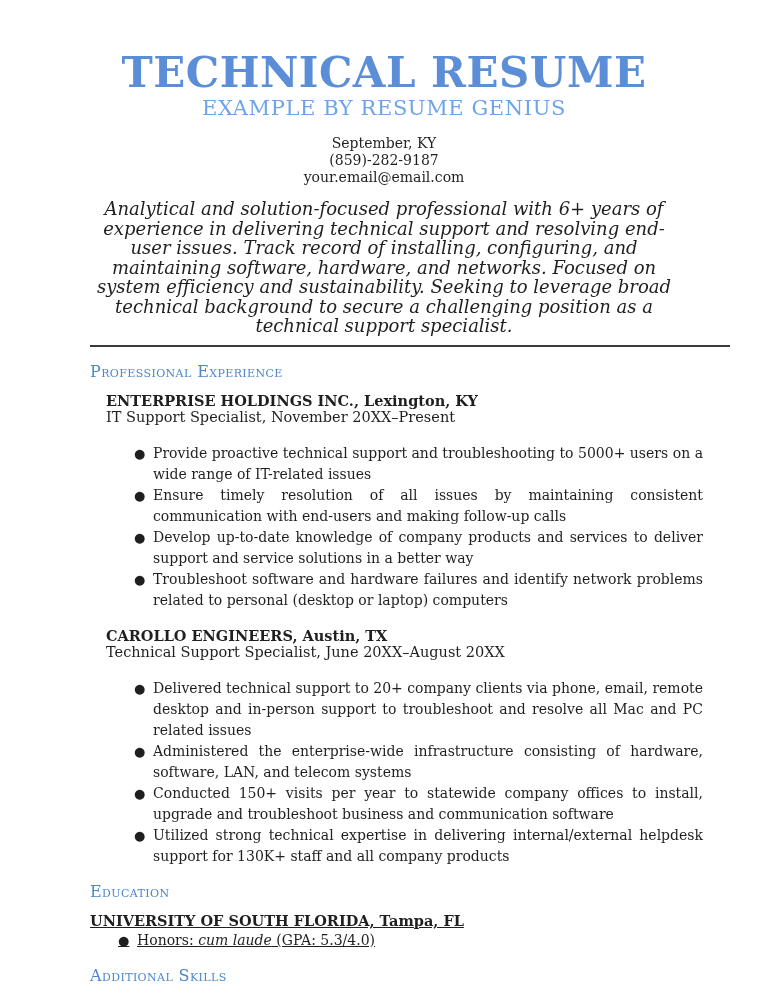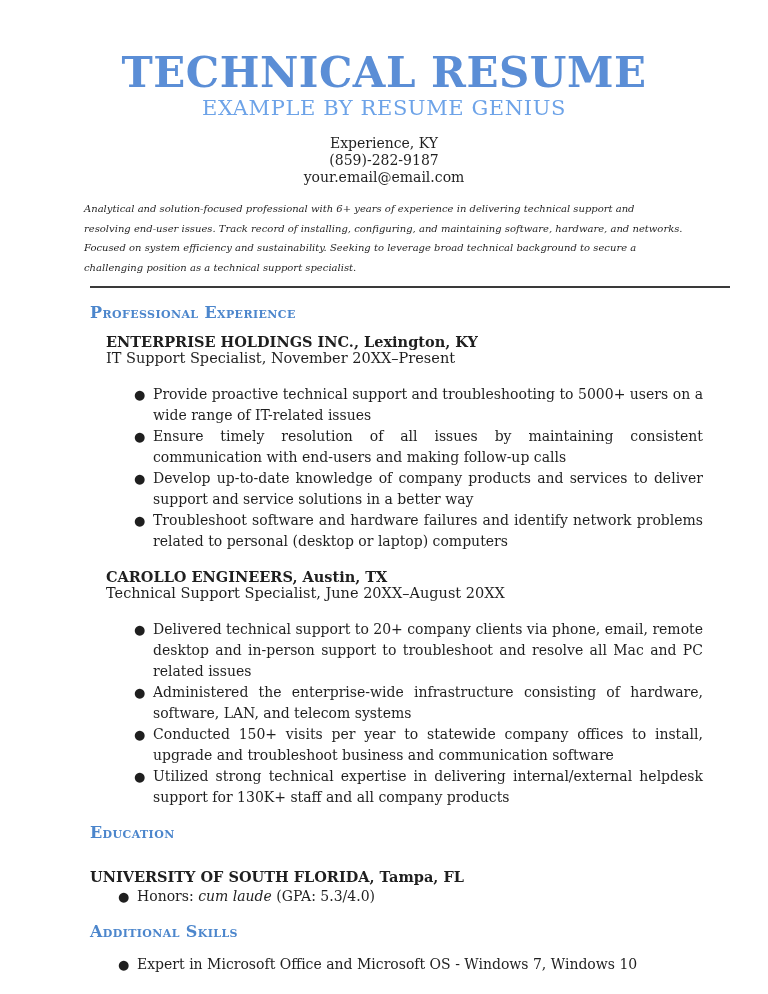--- a/index.html
+++ b/index.html
@@ -21,62 +21,62 @@
   .doc-title{
     font-size:42px; line-height:1.1; font-weight:bold;
     color:var(--title-blue,#5b8ed6); letter-spacing:0.5px;
   }
   .doc-subtitle{
     margin-top:0; font-size:21px; font-weight:normal;
     color:var(--subtitle-blue,#6da3e8); letter-spacing:0.6px;
   }
   .contact{ margin-top:15px; font-size:14px; line-height:17px; color:var(--text-black); }
   .summary{
-    margin:13px auto 0; width:600px; font-size:10px; font-style:italic;
-    line-height:19.5px; text-align:left; color:var(--text-black);
+    margin:13px auto 0; width:600px; font-size:18px; font-style:italic;
+    line-height:19.5px; text-align:center; color:var(--text-black);
   }
   .content{ margin-left:90px; width:640px; }
   .divider{
     border:none; border-top:2px solid var(--rule-gray,#3a3a3a);
     margin-top:9px; width:100%;
   }
   .section-heading{
-    margin-top:15px; font-size:16px; font-weight:bold;
+    margin-top:15px; font-size:16px; font-weight:normal;
     font-variant:small-caps; letter-spacing:0.4px;
     color:var(--heading-blue,#4c86cc);
   }
   .job{ margin-top:11px;margin-left:16px; }
   .job + .job{ margin-top:16px; }
   .company{ font-size:14.5px; font-weight:bold; line-height:17px; }
   .role{ font-size:14.5px; line-height:17px; }
   .degree{ font-size:14.5px; line-height:18px; font-style:italic; }
   ul.bullets{ list-style:none; margin-top:17px; padding-left:28px; padding-right:27px; }
   ul.bullets.tight{ margin-top:1px; padding-right:0; }
   ul.bullets li{
     display:flex; font-size:14px; line-height:21px; text-align:justify;
   }
   ul.bullets.tight li{ text-align:left; }
   ul.bullets .marker{
     flex:0 0 19px; font-size:13px; line-height:21px; text-align:left;
   }
   ul.bullets .btext{ flex:1; }
   .italic{ font-style:italic; }
-  .edu-block{ margin-top:26px; }
+  .edu-block{ margin-top:11px;text-decoration:underline; }
   .skills .bullets{ margin-top:13px; }
 </style>
 </head>
 <body>
 
 <div class="page">
 
   <div class="header">
     <div class="doc-title">TECHNICAL RESUME</div>
     <div class="doc-subtitle">EXAMPLE BY RESUME GENIUS</div>
     <div class="contact">
-      <div>Experience, KY</div>
+      <div>September, KY</div>
       <div>(859)-282-9187</div>
       <div>your.email@email.com</div>
     </div>
     <div class="summary">Analytical and solution-focused professional with 6+ years of experience in delivering technical support and resolving end-user issues. Track record of installing, configuring, and maintaining software, hardware, and networks. Focused on system efficiency and sustainability. Seeking to leverage broad technical background to secure a challenging position as a technical support specialist.</div>
   </div>
 
   <div class="content">
     <hr class="divider">
 
     <div class="section">

